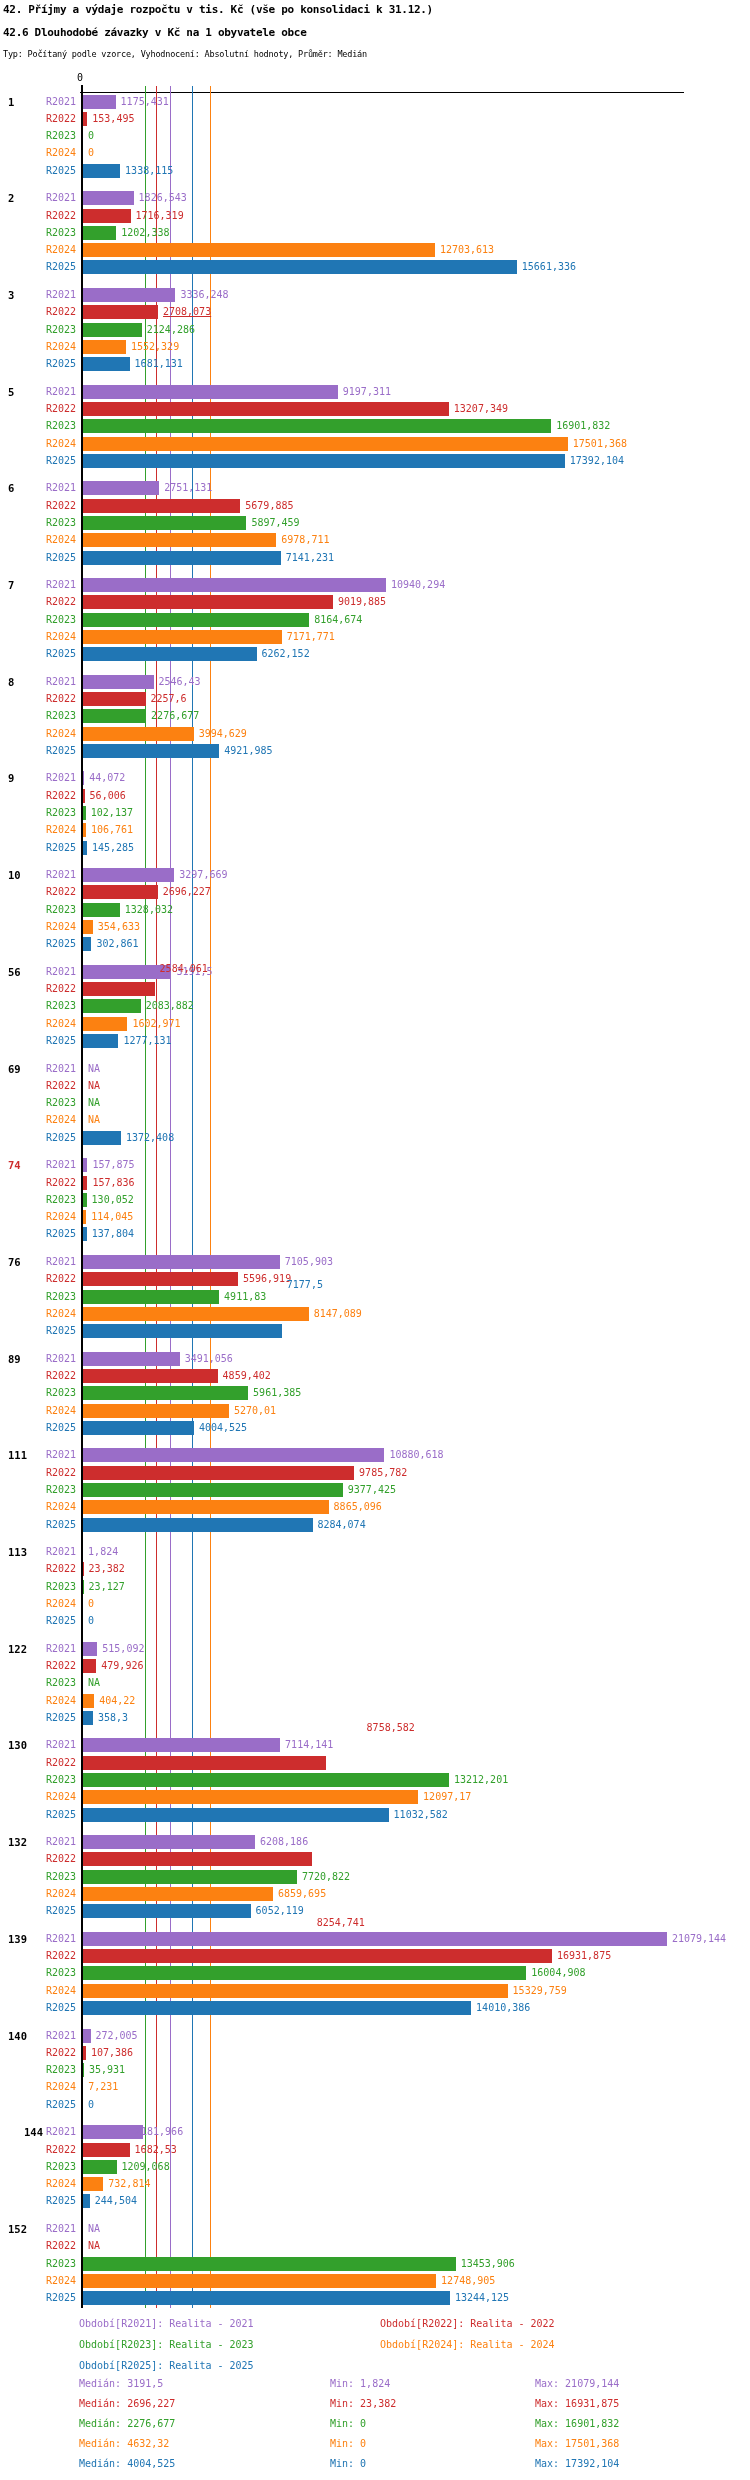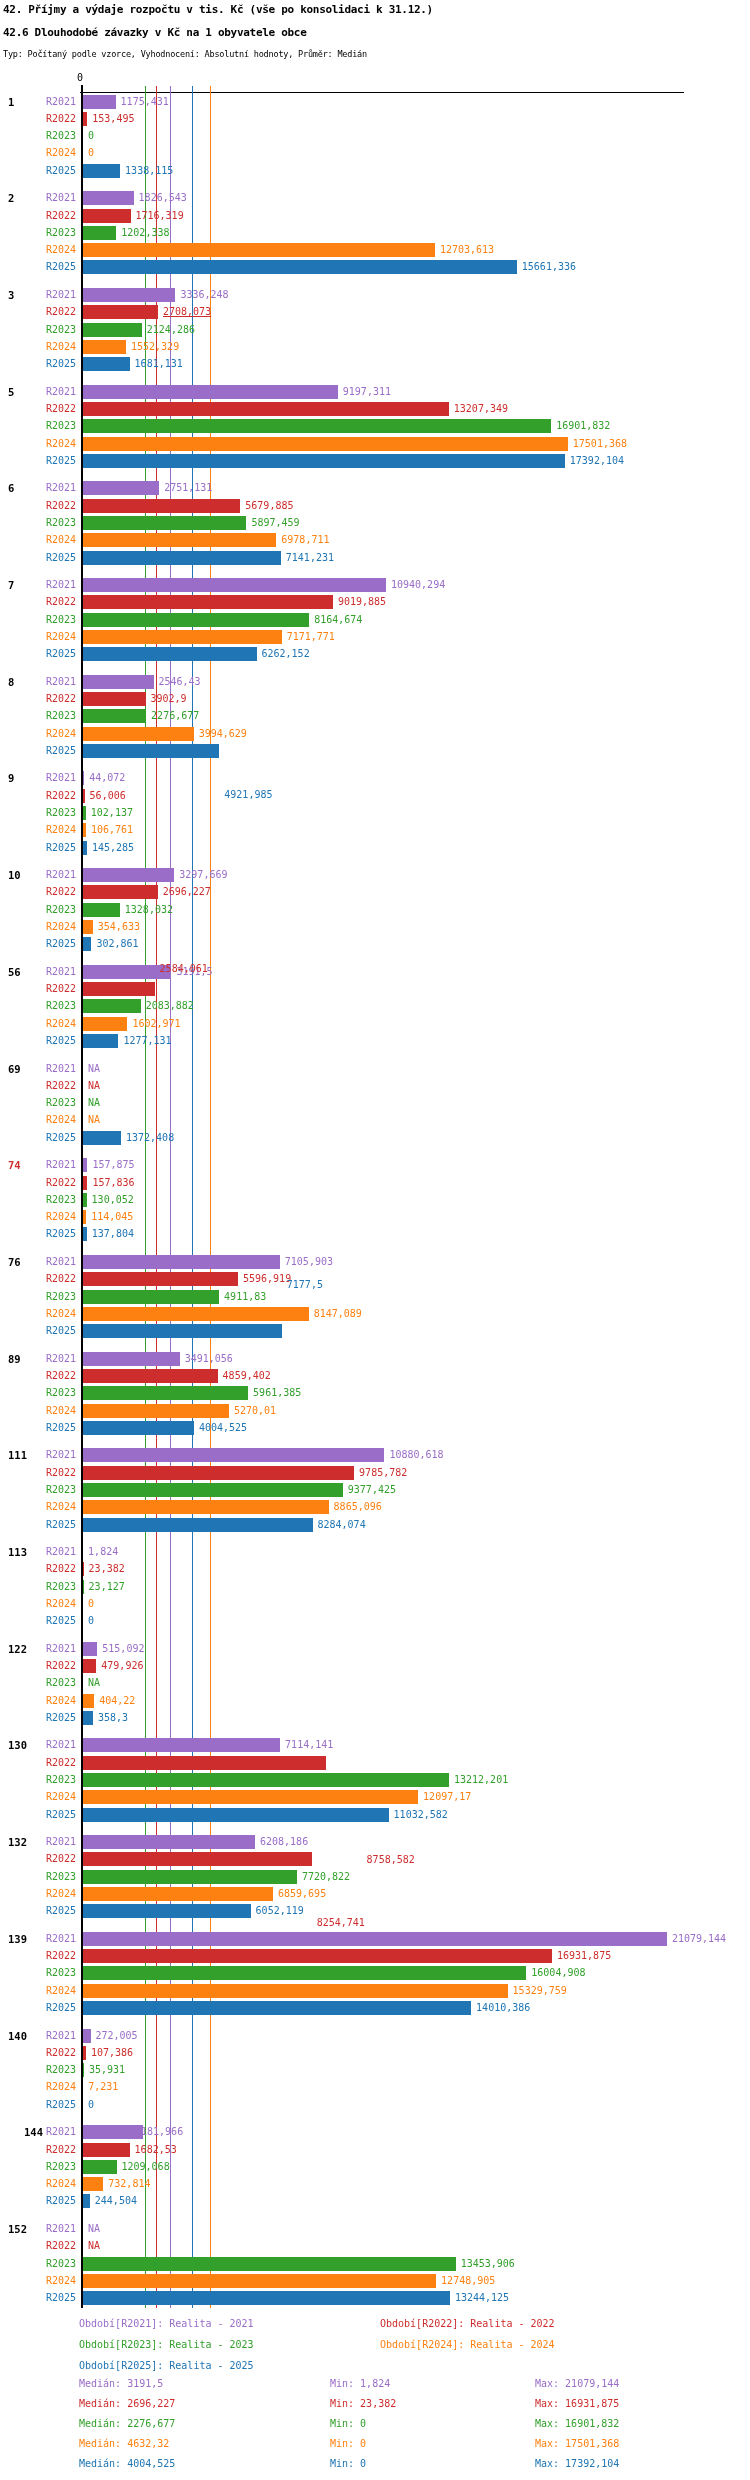--- a/index.html
+++ b/index.html
@@ -130,30 +130,30 @@
       <div class="abs vlbl" style="left: 286.7px; top: 629.9px; color: rgb(252, 129, 17);">7171,771</div>
       <div class="abs slbl" style="left: 46px; top: 647.2px; color: rgb(32, 118, 180);">R2025</div>
       <div class="abs bar" style="left: 83px; top: 647.2px; width: 173.5px; background: rgb(32, 118, 180);"></div>
       <div class="abs vlbl" style="left: 261.5px; top: 647.2px; color: rgb(32, 118, 180);">6262,152</div>
       <div class="abs gnum" style="left: 8px; top: 675.7px; color: rgb(0, 0, 0);">8</div>
       <div class="abs slbl" style="left: 46px; top: 674.7px; color: rgb(154, 109, 200);">R2021</div>
       <div class="abs bar" style="left: 83px; top: 674.7px; width: 70.5px; background: rgb(154, 109, 200);"></div>
       <div class="abs vlbl" style="left: 158.5px; top: 674.7px; color: rgb(154, 109, 200);">2546,43</div>
       <div class="abs slbl" style="left: 46px; top: 692px; color: rgb(205, 45, 45);">R2022</div>
       <div class="abs bar" style="left: 83px; top: 692px; width: 62.5px; background: rgb(205, 45, 45);"></div>
-      <div class="abs vlbl" style="left: 150.5px; top: 692px; color: rgb(205, 45, 45);">3902,9</div>
+      <div class="abs vlbl" style="left: 150.5px; top: 692px; color: rgb(205, 45, 45);">2257,6</div>
       <div class="abs slbl" style="left: 46px; top: 709.3px; color: rgb(51, 160, 44);">R2023</div>
       <div class="abs bar" style="left: 83px; top: 709.3px; width: 63.1px; background: rgb(51, 160, 44);"></div>
       <div class="abs vlbl" style="left: 151.1px; top: 709.3px; color: rgb(51, 160, 44);">2276,677</div>
       <div class="abs slbl" style="left: 46px; top: 726.6px; color: rgb(252, 129, 17);">R2024</div>
       <div class="abs bar" style="left: 83px; top: 726.6px; width: 110.7px; background: rgb(252, 129, 17);"></div>
       <div class="abs vlbl" style="left: 198.7px; top: 726.6px; color: rgb(252, 129, 17);">3994,629</div>
       <div class="abs slbl" style="left: 46px; top: 743.9px; color: rgb(32, 118, 180);">R2025</div>
       <div class="abs bar" style="left: 83px; top: 743.9px; width: 136.3px; background: rgb(32, 118, 180);"></div>
-      <div class="abs vlbl" style="left: 224.3px; top: 743.9px; color: rgb(32, 118, 180); margin-top: 44px;">4921,985</div>
+      <div class="abs vlbl" style="left: 224.3px; top: 743.9px; color: rgb(32, 118, 180);">4921,985</div>
       <div class="abs gnum" style="left: 8px; top: 772.4px; color: rgb(0, 0, 0);">9</div>
       <div class="abs slbl" style="left: 46px; top: 771.4px; color: rgb(154, 109, 200);">R2021</div>
       <div class="abs bar" style="left: 83px; top: 771.4px; width: 1.2px; background: rgb(154, 109, 200);"></div>
       <div class="abs vlbl" style="left: 89.2px; top: 771.4px; color: rgb(154, 109, 200);">44,072</div>
       <div class="abs slbl" style="left: 46px; top: 788.7px; color: rgb(205, 45, 45);">R2022</div>
       <div class="abs bar" style="left: 83px; top: 788.7px; width: 1.6px; background: rgb(205, 45, 45);"></div>
       <div class="abs vlbl" style="left: 89.6px; top: 788.7px; color: rgb(205, 45, 45);">56,006</div>
       <div class="abs slbl" style="left: 46px; top: 806px; color: rgb(51, 160, 44);">R2023</div>
       <div class="abs bar" style="left: 83px; top: 806px; width: 2.8px; background: rgb(51, 160, 44);"></div>
       <div class="abs vlbl" style="left: 90.8px; top: 806px; color: rgb(51, 160, 44);">102,137</div>
@@ -298,21 +298,21 @@
       <div class="abs vlbl" style="left: 99.2px; top: 1693.6px; color: rgb(252, 129, 17);">404,22</div>
       <div class="abs slbl" style="left: 46px; top: 1710.9px; color: rgb(32, 118, 180);">R2025</div>
       <div class="abs bar" style="left: 83px; top: 1710.9px; width: 9.9px; background: rgb(32, 118, 180);"></div>
       <div class="abs vlbl" style="left: 97.9px; top: 1710.9px; color: rgb(32, 118, 180);">358,3</div>
       <div class="abs gnum" style="left: 8px; top: 1739.4px; color: rgb(0, 0, 0);">130</div>
       <div class="abs slbl" style="left: 46px; top: 1738.4px; color: rgb(154, 109, 200);">R2021</div>
       <div class="abs bar" style="left: 83px; top: 1738.4px; width: 197.1px; background: rgb(154, 109, 200);"></div>
       <div class="abs vlbl" style="left: 285.1px; top: 1738.4px; color: rgb(154, 109, 200);">7114,141</div>
       <div class="abs slbl" style="left: 46px; top: 1755.7px; color: rgb(205, 45, 45);">R2022</div>
       <div class="abs bar" style="left: 83px; top: 1755.7px; width: 242.6px; background: rgb(205, 45, 45);"></div>
-      <div class="abs vlbl" style="left: 330.6px; top: 1853px; color: rgb(205, 45, 45); padding-left: 36px;">8758,582</div>
+      <div class="abs vlbl" style="left: 330.6px; top: 1721px; color: rgb(205, 45, 45); padding-left: 36px;">8758,582</div>
       <div class="abs slbl" style="left: 46px; top: 1773px; color: rgb(51, 160, 44);">R2023</div>
       <div class="abs bar" style="left: 83px; top: 1773px; width: 366px; background: rgb(51, 160, 44);"></div>
       <div class="abs vlbl" style="left: 454px; top: 1773px; color: rgb(51, 160, 44);">13212,201</div>
       <div class="abs slbl" style="left: 46px; top: 1790.3px; color: rgb(252, 129, 17);">R2024</div>
       <div class="abs bar" style="left: 83px; top: 1790.3px; width: 335.1px; background: rgb(252, 129, 17);"></div>
       <div class="abs vlbl" style="left: 423.1px; top: 1790.3px; color: rgb(252, 129, 17);">12097,17</div>
       <div class="abs slbl" style="left: 46px; top: 1807.6px; color: rgb(32, 118, 180);">R2025</div>
       <div class="abs bar" style="left: 83px; top: 1807.6px; width: 305.6px; background: rgb(32, 118, 180);"></div>
       <div class="abs vlbl" style="left: 393.6px; top: 1807.6px; color: rgb(32, 118, 180);">11032,582</div>
       <div class="abs gnum" style="left: 8px; top: 1836.1px; color: rgb(0, 0, 0);">132</div>

